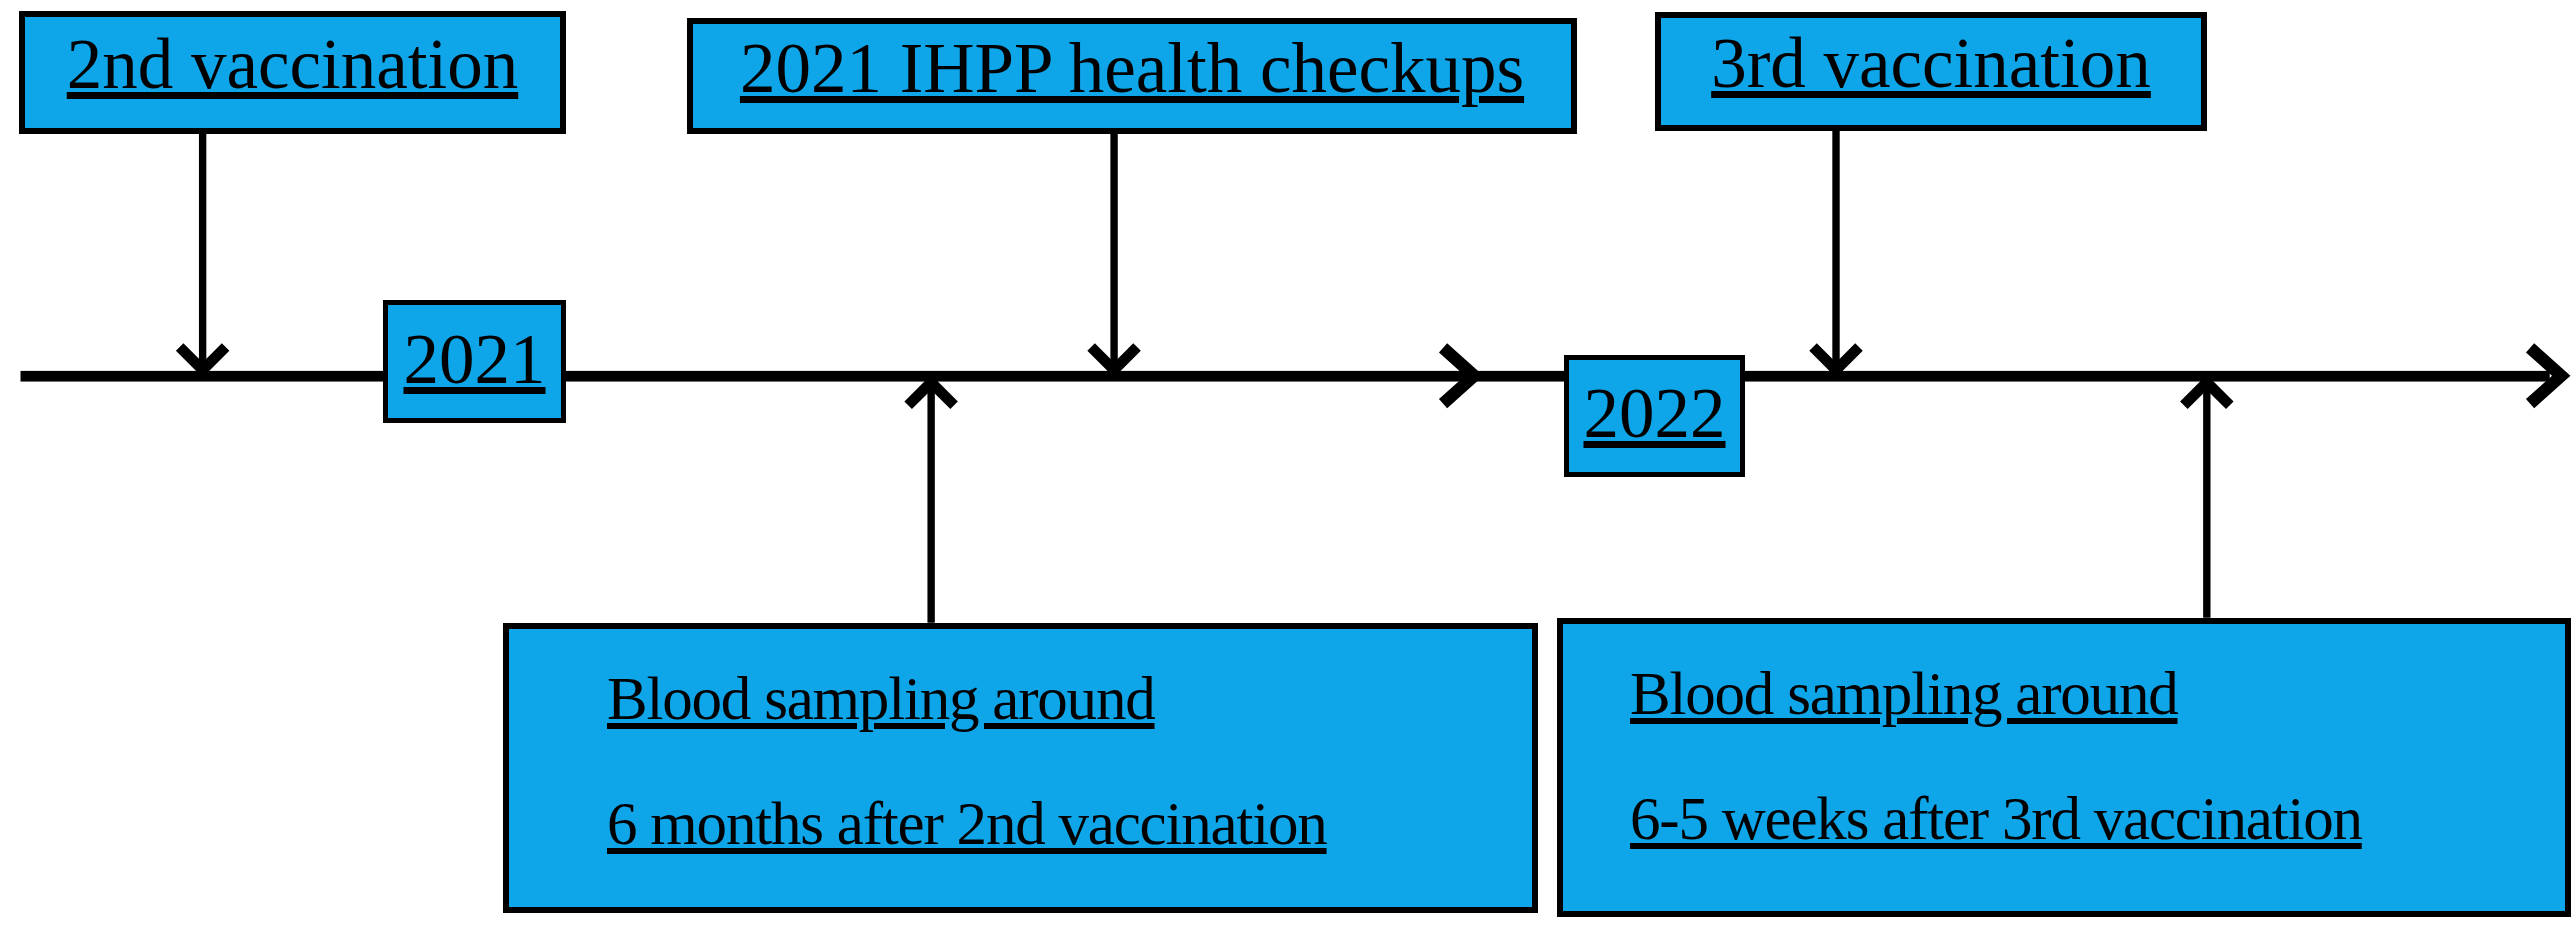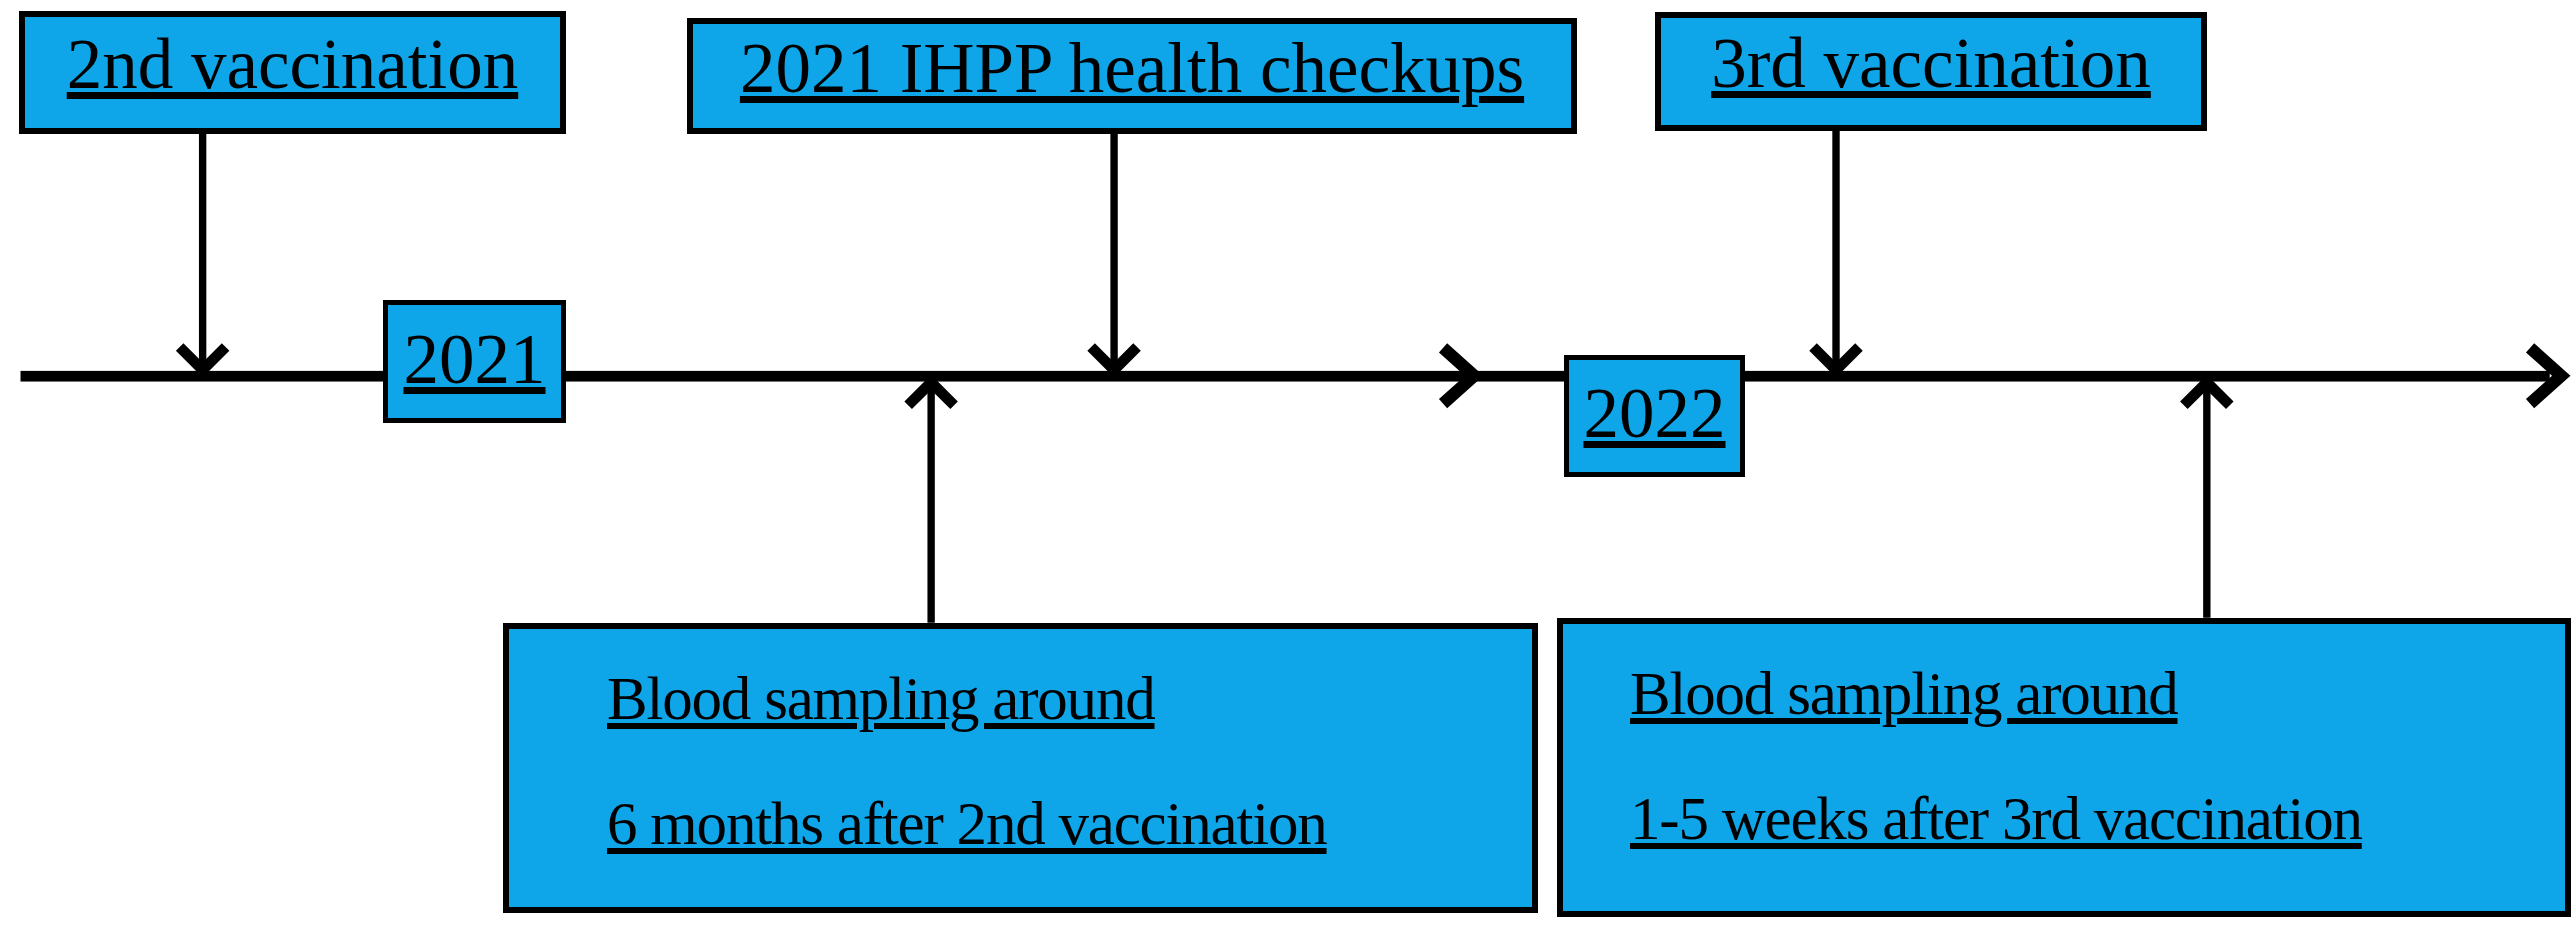--- a/index.html
+++ b/index.html
@@ -125,17 +125,17 @@
     <span>2022</span>
   </div>
 
   <div class="box box-bottom blood-1">
     <span class="line">Blood sampling around</span>
     <span class="line">6 months after 2nd vaccination</span>
   </div>
 
   <div class="box box-bottom blood-2">
     <span class="line">Blood sampling around</span>
-    <span class="line">1-5 weeks after 3rd vaccination</span>
+    <span class="line">6-5 weeks after 3rd vaccination</span>
   </div>
 
 </div>
 
 
 </body></html>

